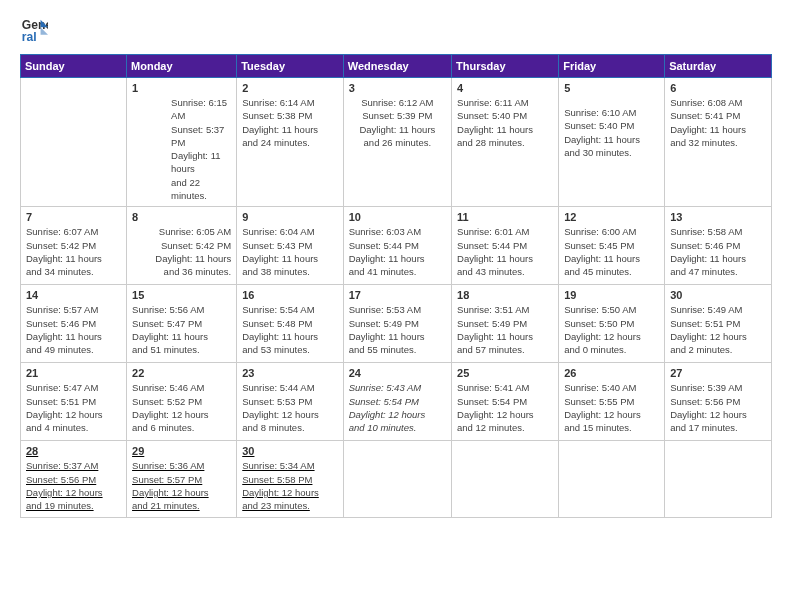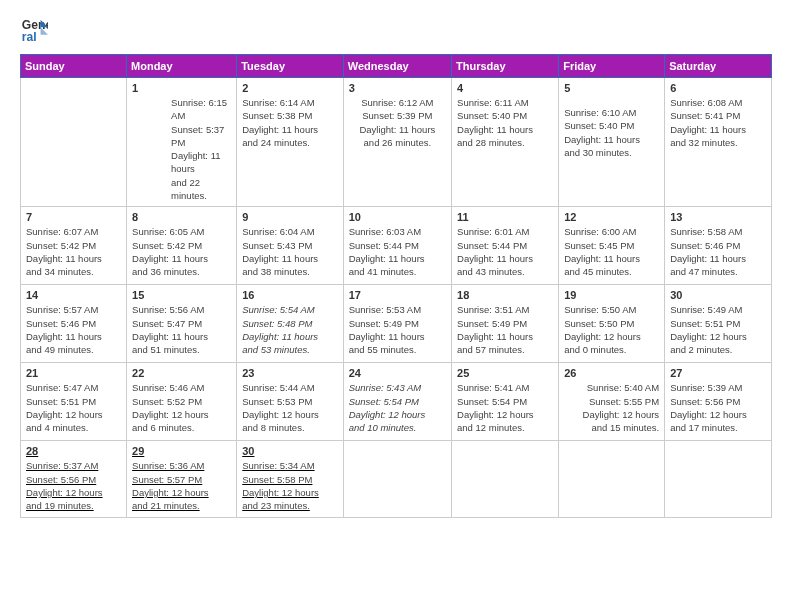--- a/index.html
+++ b/index.html
@@ -42,21 +42,21 @@
     .location {
       font-size: 14px;
       color: #555;
     }
     .calendar {
       width: 100%;
       border-collapse: collapse;
       font-size: 10px;
     }
     .calendar th {
-      background: #a21caf;
+      background: #4c1d95;
       color: #fff;
       padding: 5px 4px;
       text-align: left;
       font-size: 11px;
       font-weight: bold;
       border: 1px solid #2a6db5;
     }
     .calendar td {
       border: 1px solid #ccc;
       padding: 4px 5px;
@@ -169,21 +169,21 @@
         <tr>
           <td>
             <span class="day-num">7</span>
             <div class="day-info" style="white-space: pre-line;">Sunrise: 6:07 AM
 Sunset: 5:42 PM
 Daylight: 11 hours
 and 34 minutes.</div>
           </td>
           <td>
             <span class="day-num">8</span>
-            <div class="day-info" style="white-space: pre-line;">Sunrise: 6:05 AM
+            <div class="day-info" style="white-space: pre-line; text-align: right;">Sunrise: 6:05 AM
 Sunset: 5:42 PM
 Daylight: 11 hours
 and 36 minutes.</div>
           </td>
           <td>
             <span class="day-num">9</span>
             <div class="day-info" style="white-space: pre-line;">Sunrise: 6:04 AM
 Sunset: 5:43 PM
 Daylight: 11 hours
 and 38 minutes.</div>
@@ -227,21 +227,21 @@
           </td>
           <td>
             <span class="day-num">15</span>
             <div class="day-info" style="white-space: pre-line;">Sunrise: 5:56 AM
 Sunset: 5:47 PM
 Daylight: 11 hours
 and 51 minutes.</div>
           </td>
           <td>
             <span class="day-num">16</span>
-            <div class="day-info" style="white-space: pre-line; font-style: italic;">Sunrise: 5:54 AM
+            <div class="day-info" style="white-space: pre-line;">Sunrise: 5:54 AM
 Sunset: 5:48 PM
 Daylight: 11 hours
 and 53 minutes.</div>
           </td>
           <td>
             <span class="day-num">17</span>
             <div class="day-info" style="white-space: pre-line;">Sunrise: 5:53 AM
 Sunset: 5:49 PM
 Daylight: 11 hours
 and 55 minutes.</div>
@@ -299,21 +299,21 @@
           </td>
           <td>
             <span class="day-num">25</span>
             <div class="day-info" style="white-space: pre-line;">Sunrise: 5:41 AM
 Sunset: 5:54 PM
 Daylight: 12 hours
 and 12 minutes.</div>
           </td>
           <td>
             <span class="day-num">26</span>
-            <div class="day-info" style="white-space: pre-line; text-align: right;">Sunrise: 5:40 AM
+            <div class="day-info" style="white-space: pre-line;">Sunrise: 5:40 AM
 Sunset: 5:55 PM
 Daylight: 12 hours
 and 15 minutes.</div>
           </td>
           <td>
             <span class="day-num">27</span>
             <div class="day-info" style="white-space: pre-line;">Sunrise: 5:39 AM
 Sunset: 5:56 PM
 Daylight: 12 hours
 and 17 minutes.</div>

